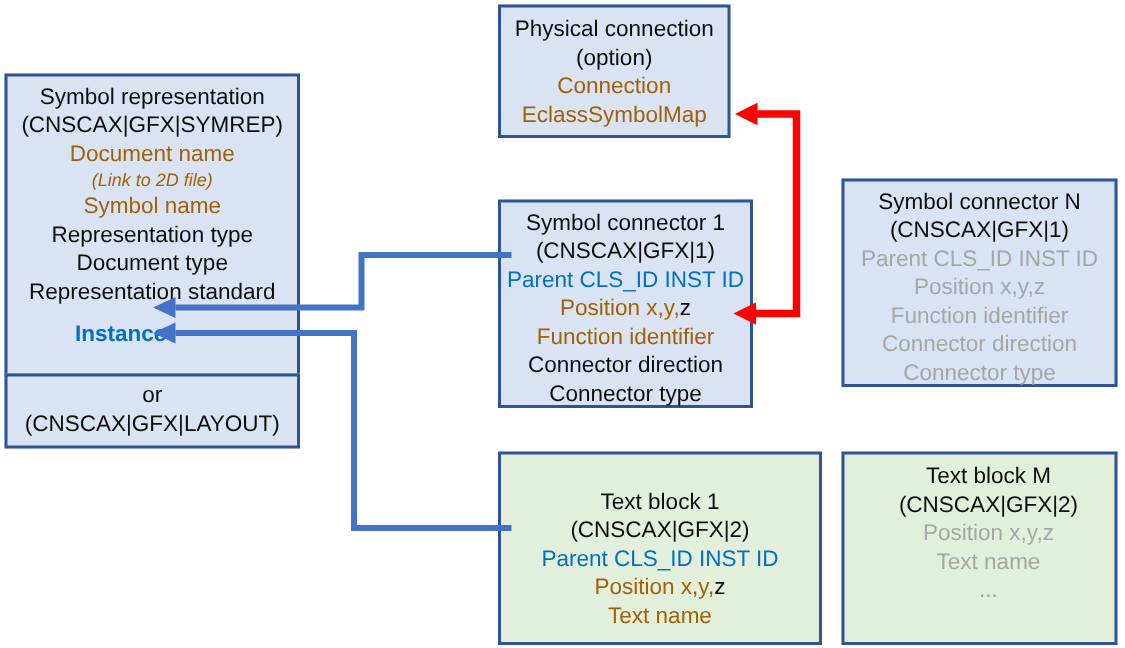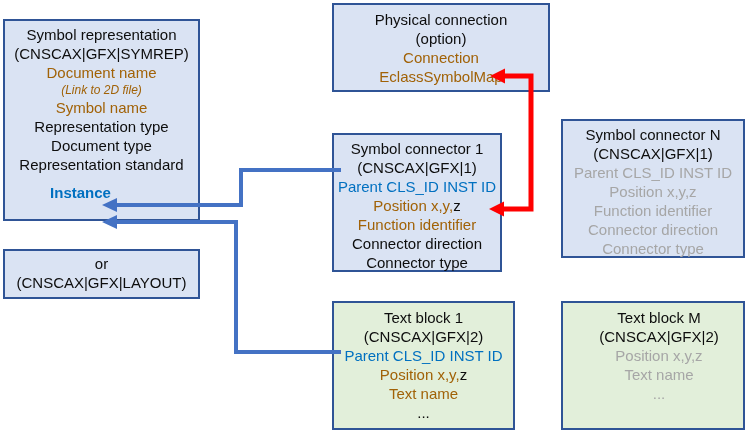--- a/index.html
+++ b/index.html
@@ -22,40 +22,40 @@
   .black{color:#0d0d0d;}
   .instance-row{margin-top:9px;}
   .instance-row span{position:relative;left:-21px;font-weight:bold;color:#0070c0;}
   #arrow-layer{position:absolute;left:0;top:0;width:750px;height:432px;pointer-events:none;}
 </style>
 </head>
 <body>
 
 <div id="stage">
 
-  <div class="box" style="left:3px;top:19px;width:197px;height:202px;padding-top:4px;">
+  <div class="box" style="left:3px;top:49px;width:197px;height:202px;padding-top:4px;">
     <div class="r">Symbol representation</div>
     <div class="r">(CNSCAX|GFX|SYMREP)</div>
     <div class="r red">Document name</div>
     <div class="r small red">(Link to 2D file)</div>
     <div class="r red">Symbol name</div>
     <div class="r">Representation type</div>
     <div class="r">Document type</div>
     <div class="r">Representation standard</div>
     <div class="r instance-row">
       <span>Instance</span>
     </div>
   </div>
 
   <div class="box" style="left:3px;top:249px;width:197px;height:50px;padding-top:3px;">
     <div class="r">or</div>
     <div class="r">(CNSCAX|GFX|LAYOUT)</div>
   </div>
 
-  <div class="box" style="left:332px;top:3px;width:218px;height:89px;padding-top:5px;">
+  <div class="box" style="left:332px;top:3px;width:155px;height:89px;padding-top:5px;">
     <div class="r">Physical connection</div>
     <div class="r">(option)</div>
     <div class="r red">Connection</div>
     <div class="r red">EclassSymbolMap</div>
   </div>
 
   <div class="box" style="left:332px;top:133px;width:170px;height:139px;padding-top:4px;">
     <div class="r">Symbol connector 1</div>
     <div class="r">(CNSCAX|GFX|1)</div>
     <div class="r blue">Parent CLS_ID INST ID</div>
@@ -68,21 +68,21 @@
   <div class="box" style="left:561px;top:119px;width:184px;height:139px;padding-top:4px;">
     <div class="r">Symbol connector N</div>
     <div class="r">(CNSCAX|GFX|1)</div>
     <div class="r gray">Parent CLS_ID INST ID</div>
     <div class="r gray">Position x,y,z</div>
     <div class="r gray">Function identifier</div>
     <div class="r gray">Connector direction</div>
     <div class="r gray">Connector type</div>
   </div>
 
-  <div class="box green" style="left:332px;top:301px;width:183px;height:129px;padding-top:5px;">
+  <div class="box green" style="left:332px;top:301px;width:216px;height:129px;padding-top:22px;">
     <div class="r">Text block 1</div>
     <div class="r">(CNSCAX|GFX|2)</div>
     <div class="r blue">Parent CLS_ID INST ID</div>
     <div class="r"><span class="red">Position x,y,</span><span class="black">z</span></div>
     <div class="r red">Text name</div>
     <div class="r">...</div>
   </div>
 
   <div class="box green" style="left:561px;top:301px;width:184px;height:129px;padding-top:5px;padding-left:12px;">
     <div class="r">Text block M</div>

